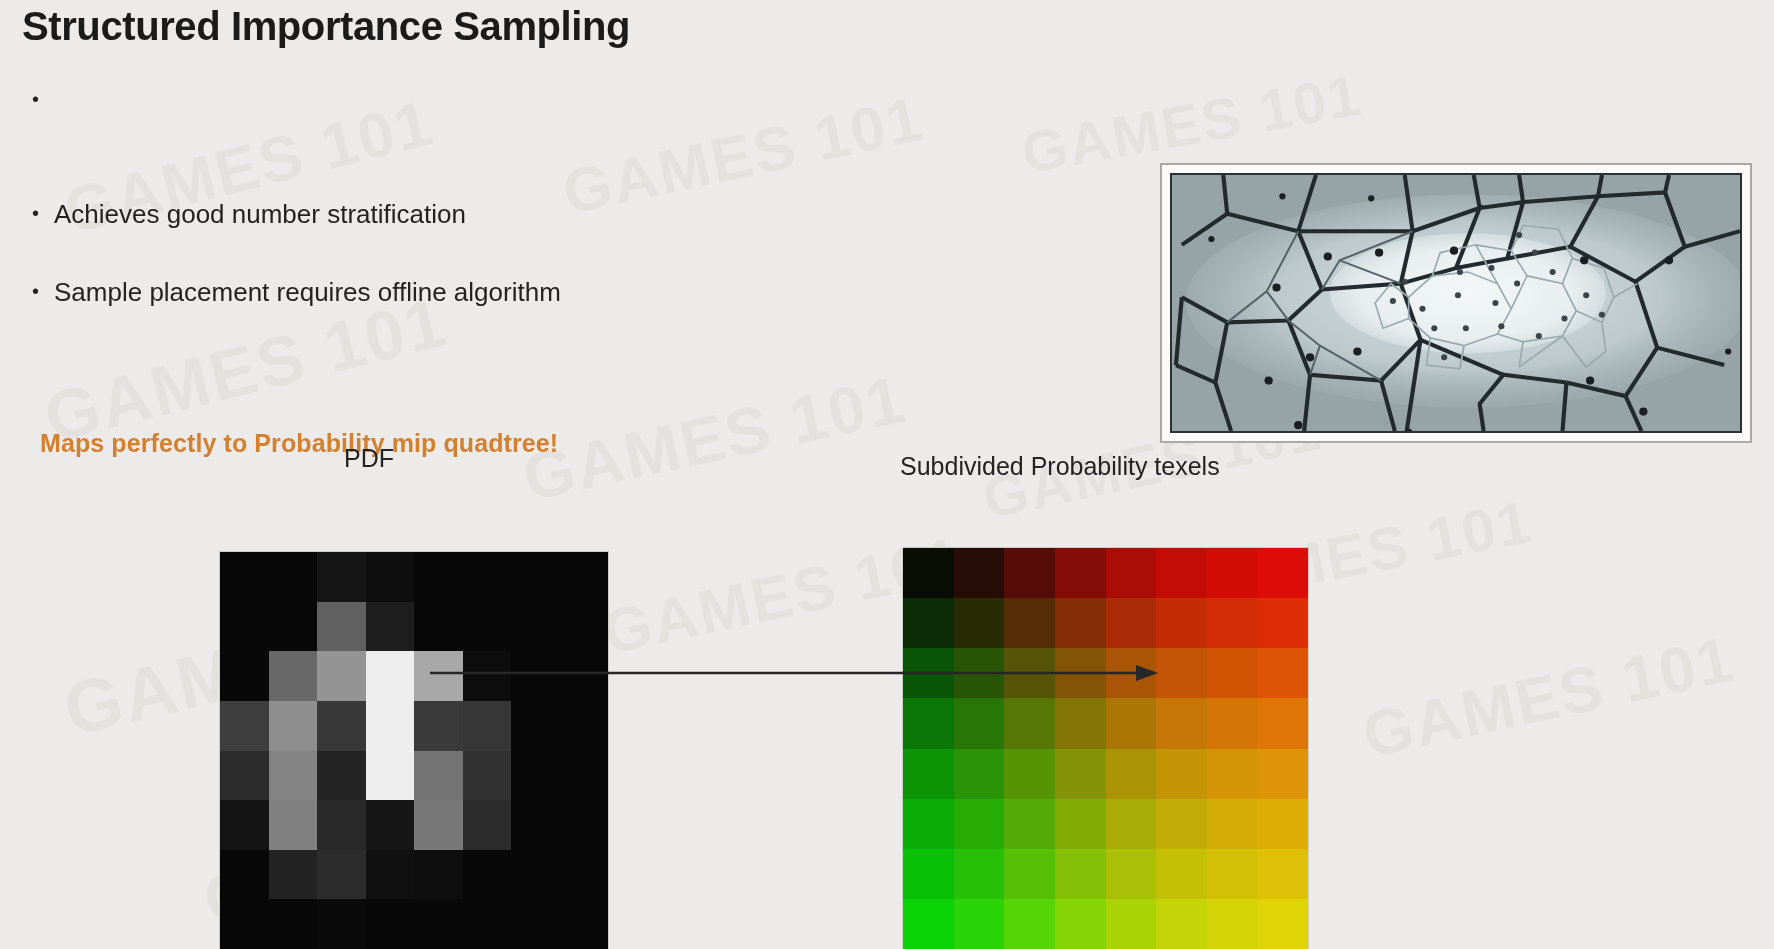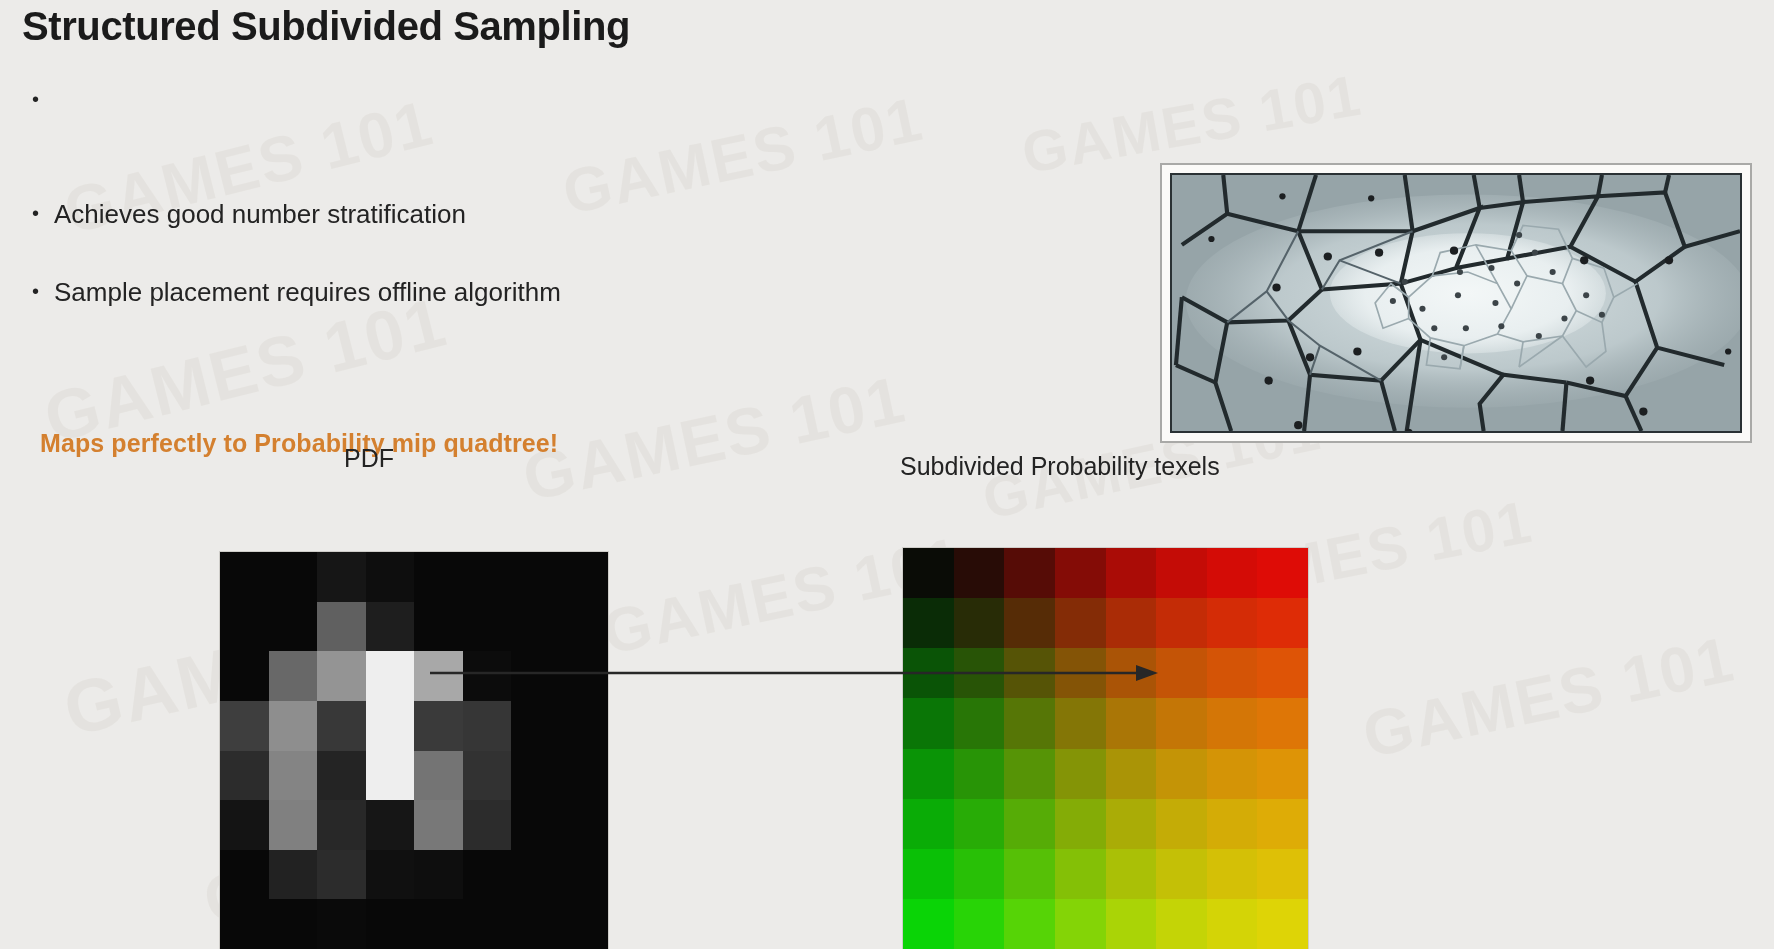--- a/index.html
+++ b/index.html
@@ -117,21 +117,21 @@
     <span style="left: 60px; top: 620px; font-size: 74px; transform: rotate(-13deg);">GAMES 101</span>
     <span style="left: 600px; top: 560px; font-size: 62px; transform: rotate(-12deg);">GAMES 101</span>
     <span style="left: 1180px; top: 520px; font-size: 60px; transform: rotate(-11deg);">GAMES 101</span>
     <span style="left: 1360px; top: 660px; font-size: 64px; transform: rotate(-12deg);">GAMES 101</span>
     <span style="left: 900px; top: 760px; font-size: 60px; transform: rotate(-12deg);">GAMES 101</span>
     <span style="left: 200px; top: 820px; font-size: 66px; transform: rotate(-13deg);">GAMES 101</span>
   </div>
 
 <div id="slide">
 
-  <div id="title">Structured Subdivided Sampling</div>
+  <div id="title">Structured Importance Sampling</div>
 
   <div class="bullet" id="b0">
     <div class="dot">•</div>
   </div>
   <div class="bullet" id="b1">
     <div class="dot">•</div>
     <div class="btxt">Achieves good number stratification</div>
   </div>
   <div class="bullet" id="b2">
     <div class="dot">•</div>

